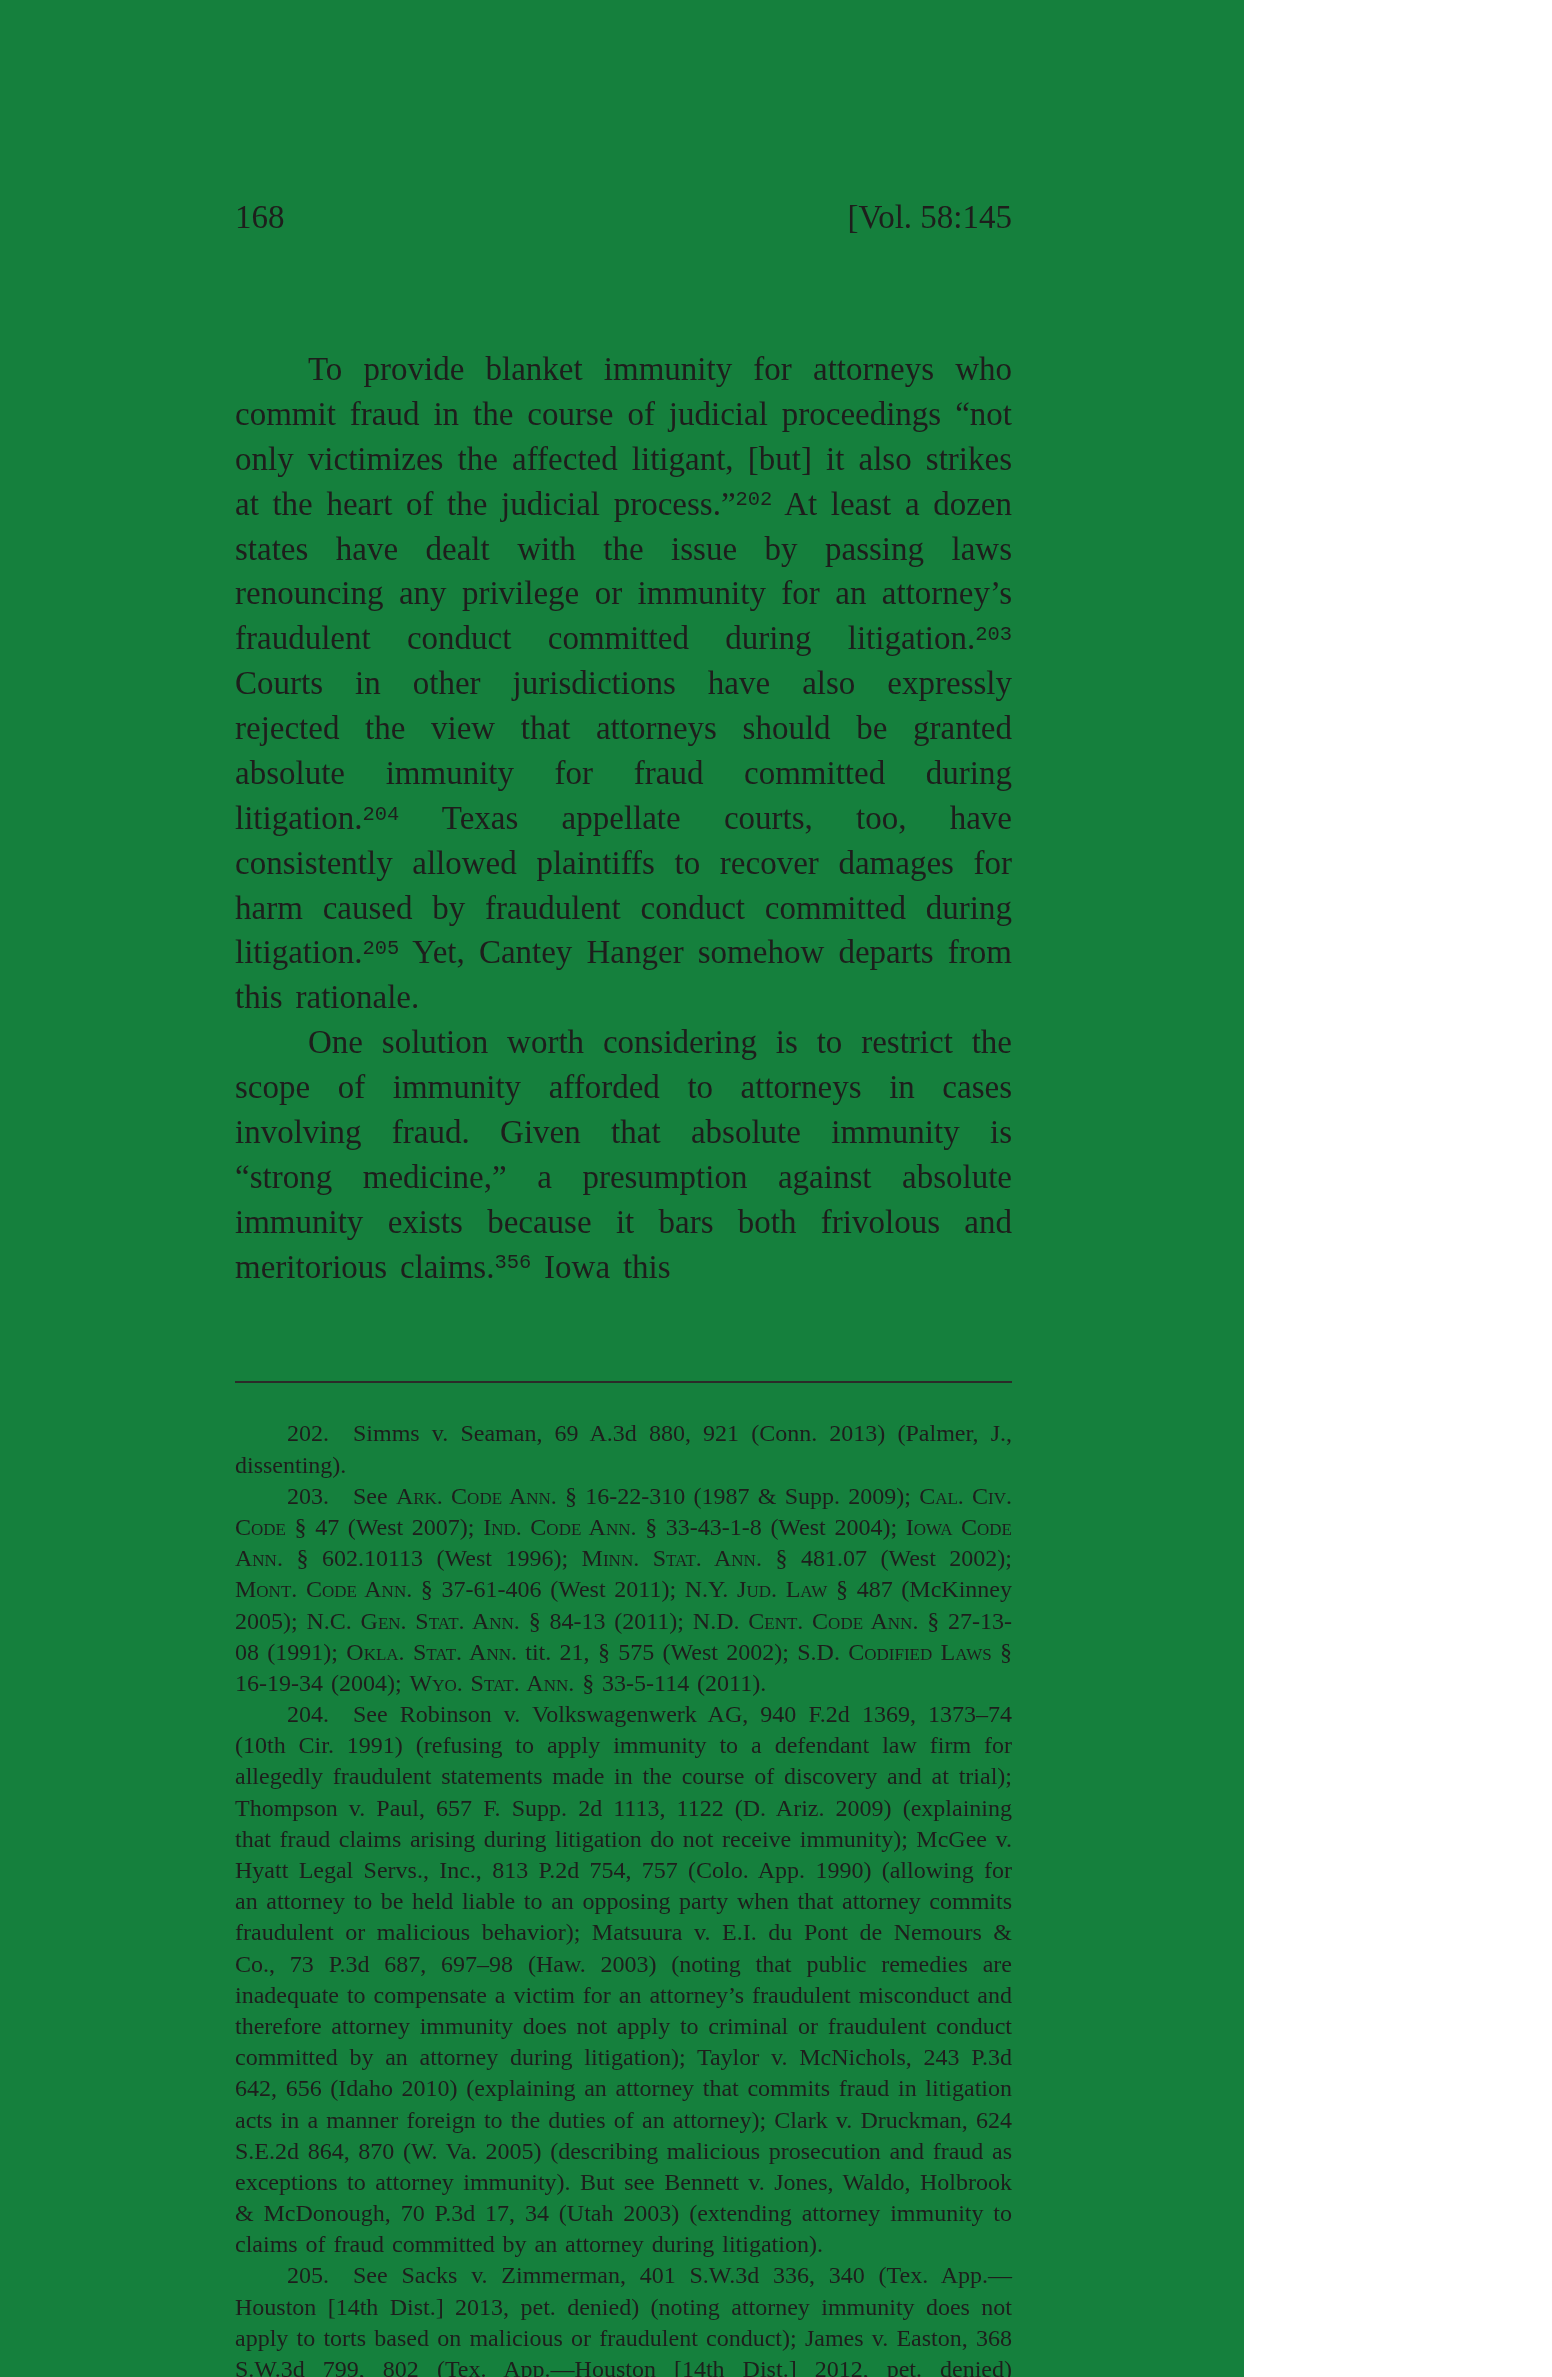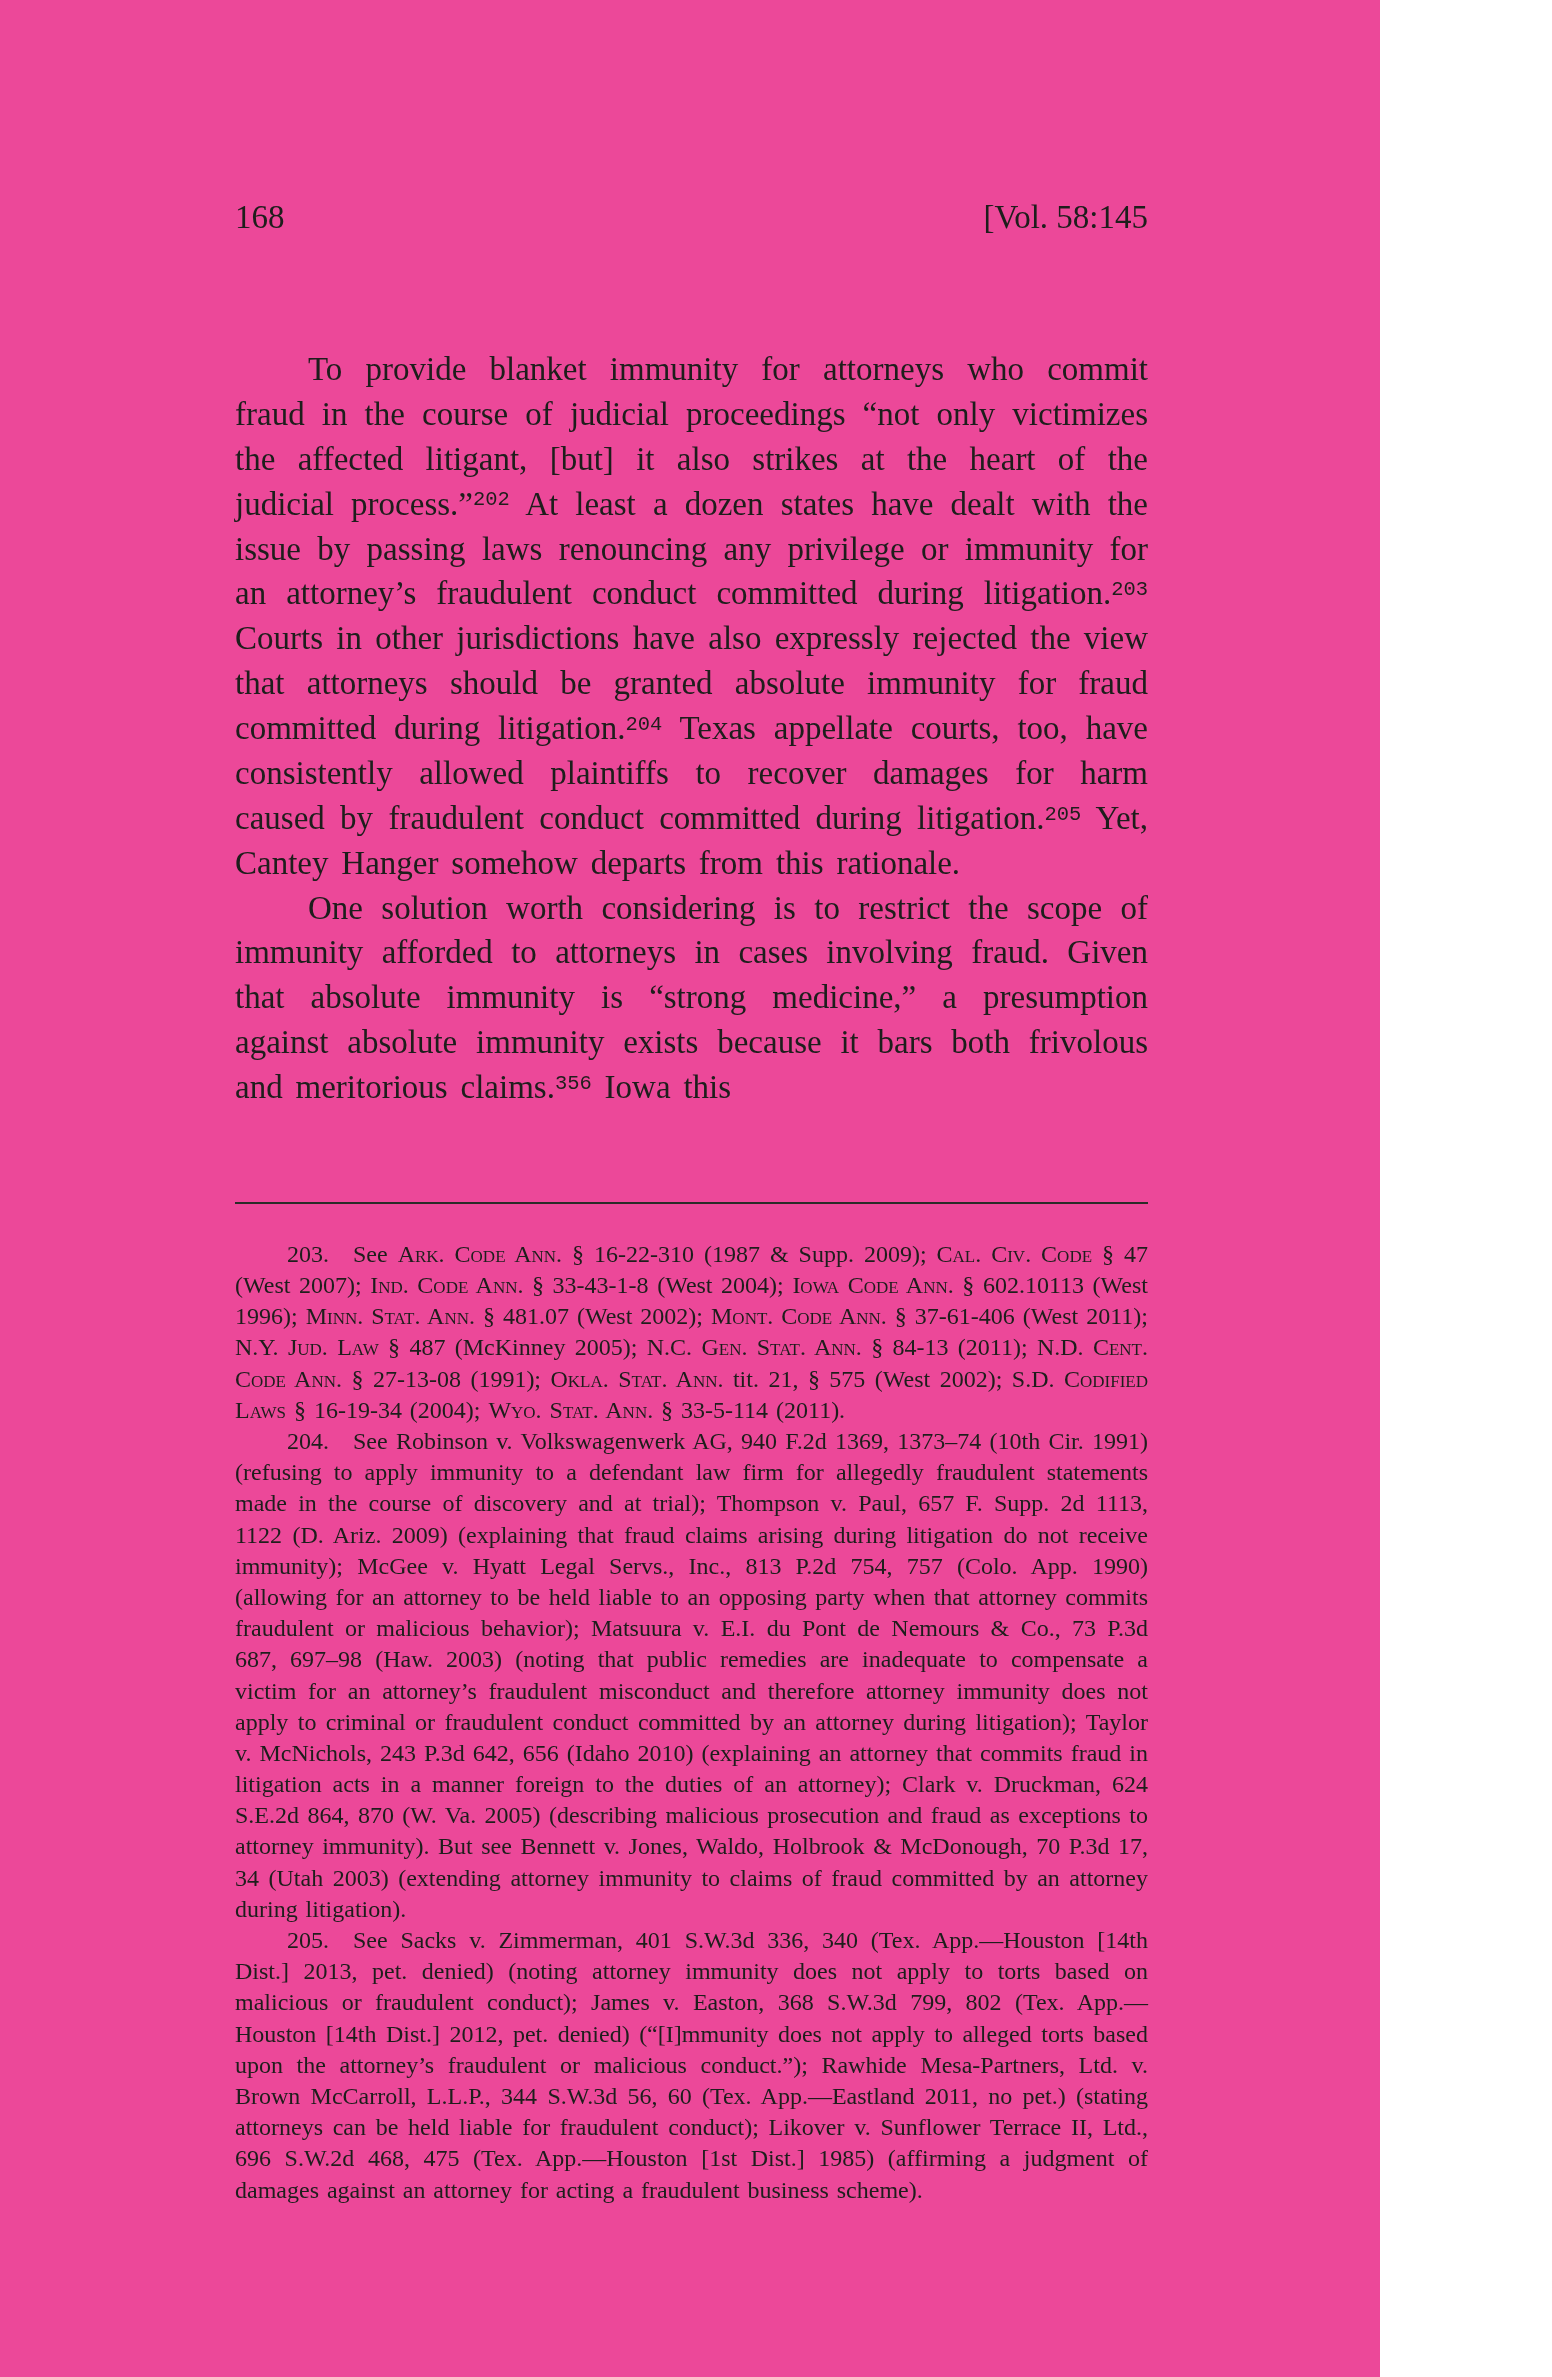--- a/index.html
+++ b/index.html
@@ -2,25 +2,25 @@
 <html style="font-size:12.7px"><head>
 <meta charset="utf-8">
 <style>
   html, body {
     margin: 0;
     padding: 0;
     background: #ffffff;
   }
   .page {
     position: relative;
-    width: 1380px;
+    width: 1244px;
     height: 2377px;
     box-sizing: border-box;
     padding: 199px 232px 0 235px;
-    background: #ec4899;
+    background: #15803d;
     color: #1e1e1c;
     font-family: "Liberation Serif", "DejaVu Serif", serif;
     overflow: hidden;
   }
   .running-head {
     display: flex;
     justify-content: space-between;
     align-items: baseline;
     font-size: 33px;
     margin-bottom: 111px;
@@ -85,20 +85,21 @@
   </header>
 
   <main class="body-copy">
       <p><span>To provide blanket immunity for attorneys who commit fraud in the course of judicial proceedings “not only victimizes the affected litigant, [but] it also strikes at the heart of the judicial process.”</span><span class="sup">202</span><span> At least a dozen states have dealt with the issue by passing laws renouncing any privilege or immunity for an attorney’s fraudulent conduct committed during litigation.</span><span class="sup">203</span><span> Courts in other jurisdictions have also expressly rejected the view that attorneys should be granted absolute immunity for fraud committed during litigation.</span><span class="sup">204</span><span> Texas appellate courts, too, have consistently allowed plaintiffs to recover damages for harm caused by fraudulent conduct committed during litigation.</span><span class="sup">205</span><span> Yet, </span><span class="i">Cantey Hanger</span><span> somehow departs from this rationale.</span></p>
       <p><span>One solution worth considering is to restrict the scope of immunity afforded to attorneys in cases involving fraud. Given that absolute immunity is “strong medicine,” a presumption against absolute immunity exists because it bars both frivolous and meritorious claims.</span><span class="sup">356</span><span> Iowa this</span></p>
     </main>
 
   <footer class="footnote-block">
     <div class="footnote-rule"></div>
     <div class="footnotes">
+        <p><span>202. Simms v. Seaman, 69 A.3d 880, 921 (Conn. 2013) (Palmer, J., dissenting).</span></p>
         <p><span>203. </span><span class="i">See</span><span> </span><span class="sc">Ark. Code Ann.</span><span> § 16-22-310 (1987 &amp; Supp. 2009); </span><span class="sc">Cal. Civ. Code</span><span> § 47 (West 2007); </span><span class="sc">Ind. Code Ann.</span><span> § 33-43-1-8 (West 2004); </span><span class="sc">Iowa Code Ann.</span><span> § 602.10113 (West 1996); </span><span class="sc">Minn. Stat. Ann.</span><span> § 481.07 (West 2002); </span><span class="sc">Mont. Code Ann.</span><span> § 37-61-406 (West 2011); </span><span class="sc">N.Y. Jud. Law</span><span> § 487 (McKinney 2005); </span><span class="sc">N.C. Gen. Stat. Ann.</span><span> § 84-13 (2011); </span><span class="sc">N.D. Cent. Code Ann.</span><span> § 27-13-08 (1991); </span><span class="sc">Okla. Stat. Ann.</span><span> tit. 21, § 575 (West 2002); </span><span class="sc">S.D. Codified Laws</span><span> § 16-19-34 (2004); </span><span class="sc">Wyo. Stat. Ann.</span><span> § 33-5-114 (2011).</span></p>
         <p><span>204. </span><span class="i">See</span><span> Robinson v. Volkswagenwerk AG, 940 F.2d 1369, 1373–74 (10th Cir. 1991) (refusing to apply immunity to a defendant law firm for allegedly fraudulent statements made in the course of discovery and at trial); Thompson v. Paul, 657 F. Supp. 2d 1113, 1122 (D. Ariz. 2009) (explaining that fraud claims arising during litigation do not receive immunity); McGee v. Hyatt Legal Servs., Inc., 813 P.2d 754, 757 (Colo. App. 1990) (allowing for an attorney to be held liable to an opposing party when that attorney commits fraudulent or malicious behavior); Matsuura v. E.I. du Pont de Nemours &amp; Co., 73 P.3d 687, 697–98 (Haw. 2003) (noting that public remedies are inadequate to compensate a victim for an attorney’s fraudulent misconduct and therefore attorney immunity does not apply to criminal or fraudulent conduct committed by an attorney during litigation); Taylor v. McNichols, 243 P.3d 642, 656 (Idaho 2010) (explaining an attorney that commits fraud in litigation acts in a manner foreign to the duties of an attorney); Clark v. Druckman, 624 S.E.2d 864, 870 (W. Va. 2005) (describing malicious prosecution and fraud as exceptions to attorney immunity). </span><span class="i">But see</span><span> Bennett v. Jones, Waldo, Holbrook &amp; McDonough, 70 P.3d 17, 34 (Utah 2003) (extending attorney immunity to claims of fraud committed by an attorney during litigation).</span></p>
         <p><span>205. </span><span class="i">See</span><span> Sacks v. Zimmerman, 401 S.W.3d 336, 340 (Tex. App.—Houston [14th Dist.] 2013, pet. denied) (noting attorney immunity does not apply to torts based on malicious or fraudulent conduct); James v. Easton, 368 S.W.3d 799, 802 (Tex. App.—Houston [14th Dist.] 2012, pet. denied) (“[I]mmunity does not apply to alleged torts based upon the attorney’s fraudulent or malicious conduct.”); Rawhide Mesa-Partners, Ltd. v. Brown McCarroll, L.L.P., 344 S.W.3d 56, 60 (Tex. App.—Eastland 2011, no pet.) (stating attorneys can be held liable for fraudulent conduct); Likover v. Sunflower Terrace II, Ltd., 696 S.W.2d 468, 475 (Tex. App.—Houston [1st Dist.] 1985) (affirming a judgment of damages against an attorney for acting a fraudulent business scheme).</span></p>
       </div>
   </footer>
 
 </div>
 
 
 </body></html>

